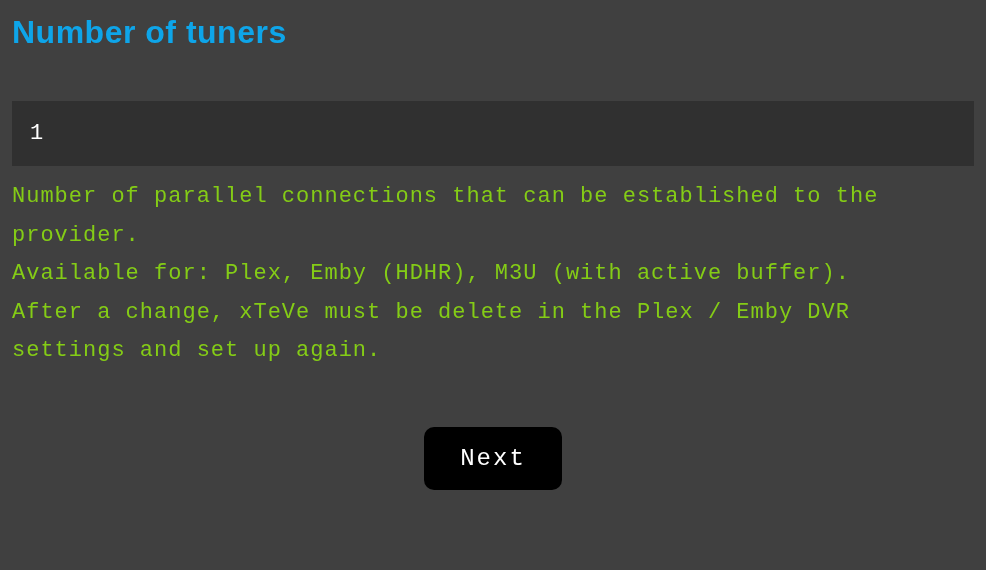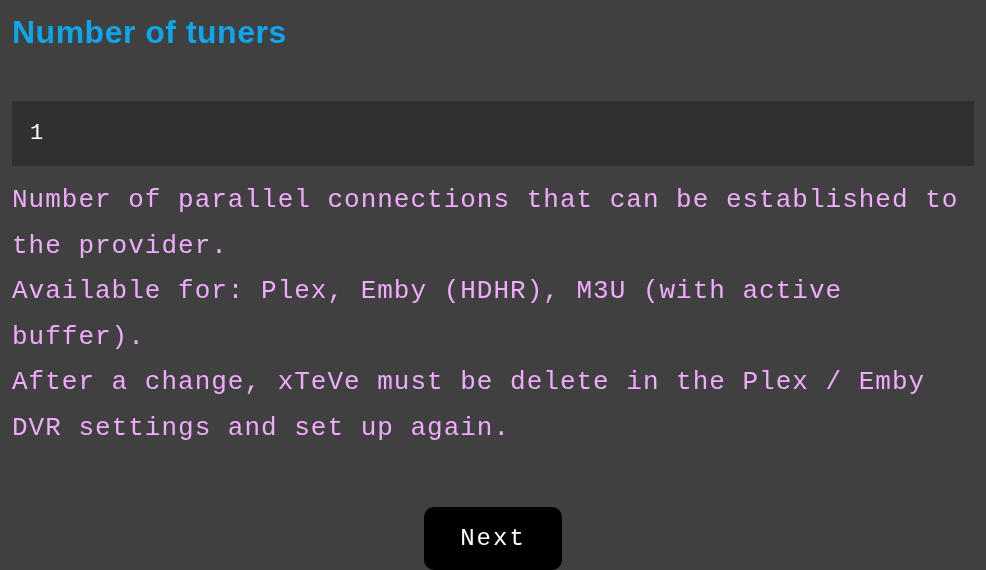--- a/index.html
+++ b/index.html
@@ -31,23 +31,23 @@
       width: 100%;
       border: none;
       margin-bottom: 12px;
       letter-spacing: 1px;
       appearance: none;
       -webkit-appearance: none;
       -moz-appearance: none;
     }
     .description {
       font-family: "Consolas", "Menlo", "Courier New", monospace;
-      font-size: 26px;
+      font-size: 22px;
       line-height: 1.75;
-      color: #f0abfc;
+      color: #84cc16;
       letter-spacing: 1px;
       white-space: pre-wrap;
     }
     .button-row {
       display: flex;
       justify-content: center;
       margin-top: 56px;
     }
     .next-btn {
       background-color: #000000;

